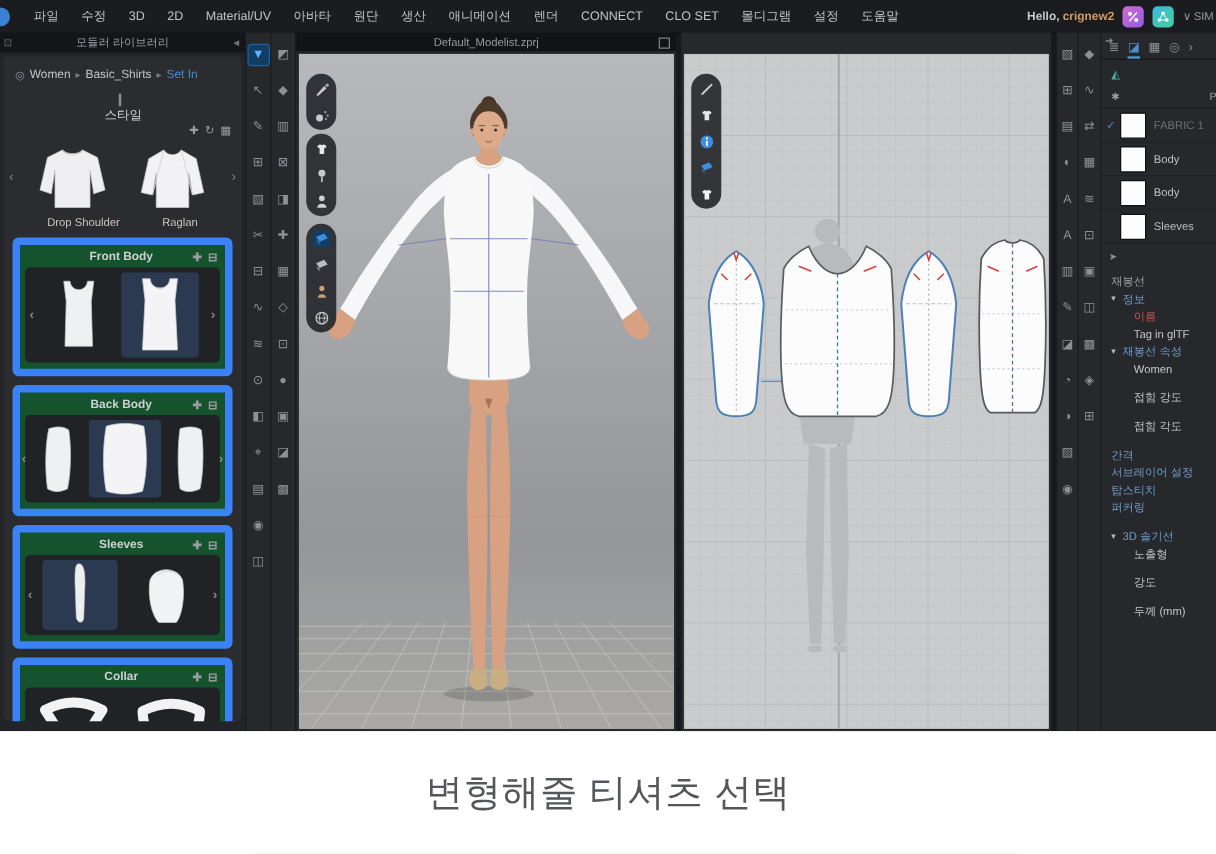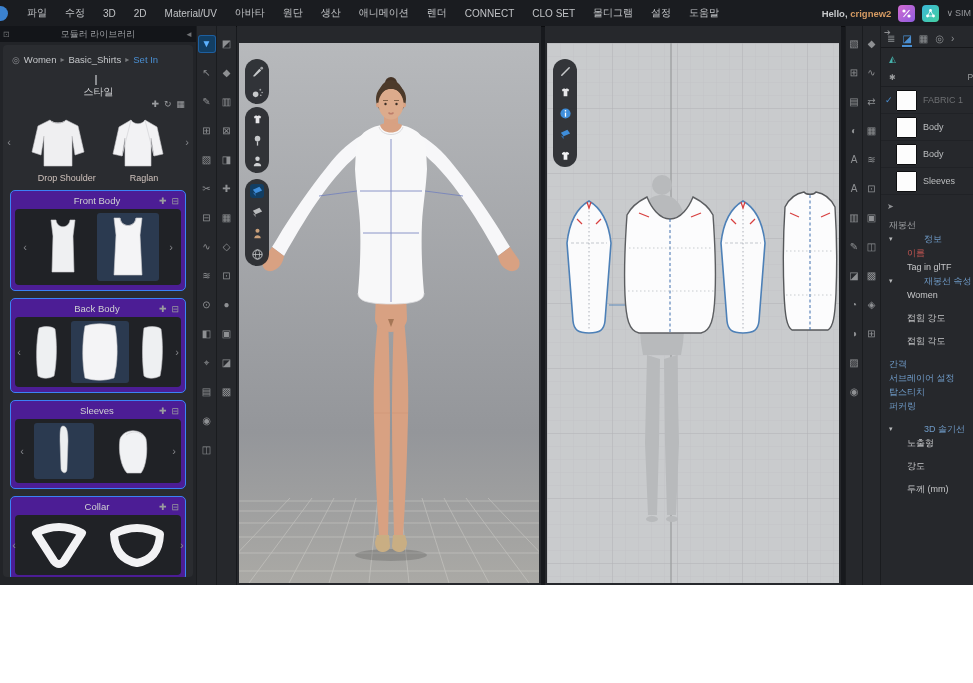--- a/index.html
+++ b/index.html
@@ -30,21 +30,21 @@
   .breadcrumb .sep{color:#797b7e;font-size:8px;}
   .breadcrumb .leaf{color:#4a8fd2;}
   .pin-glyph{color:#8a8c90;font-size:9px;}
   .section-head{display:flex;align-items:center;margin:10px 8px 0 9px;font-size:10px;color:#d5d6d8;flex-direction:column;}
   .section-head .bar{width:2px;height:10px;background:#8a8c90;margin-right:5px;}
   .section-head .tools{margin-left:auto;display:flex;gap:5px;color:#9a9c9f;font-size:9px;}
   .style-row{display:flex;align-items:center;justify-content:center;gap:10px;margin-top:4px;}
   .arrow-btn{color:#85878b;font-size:11px;width:8px;text-align:center;cursor:pointer;}
   .style-thumb{width:70px;height:58px;display:flex;align-items:center;justify-content:center;}
   .style-labels{display:flex;justify-content:center;gap:34px;font-size:9px;color:#cfc2bc;margin-top:2px;}
-  .group{margin:7px 7px 0 7px;background:#4c1d95;border:1px solid #3b82f6;border-radius:5px;padding:3px 4px 5px 4px;}
+  .group{margin:7px 7px 0 7px;background:#14532d;border:6px solid #3b82f6;border-radius:5px;padding:3px 4px 5px 4px;font-weight:bold;}
   .group-head{display:flex;align-items:center;font-size:9.5px;color:#cfd0d2;padding:1px 2px 3px 2px;}
   .group-head .g-label{flex:1;text-align:center;margin-left:18px;}
   .group-head .tools{display:flex;gap:5px;color:#9a9c9f;font-size:9px;}
   .thumb-strip{background:#202226;border-radius:4px;display:flex;align-items:center;justify-content:center;gap:8px;padding:4px 2px;}
   .thumb{background:transparent;border-radius:3px;display:flex;align-items:center;justify-content:center;}
   .thumb.selected{background:#2b3a50;}
 
   
   .toolcol{position:absolute;top:26px;height:559px;background:#26282c;display:flex;flex-direction:column;align-items:center;padding-top:10px;gap:0;border-left:1px solid #1a1c1f;box-sizing:border-box;}
   .toolcol .tool{width:16px;height:16px;line-height:16px;text-align:center;font-size:10px;color:#8e9093;margin-bottom:13px;cursor:pointer;border-radius:2px;}
@@ -84,21 +84,21 @@
   .fabric-row .swatch{width:19px;height:19px;background:#fdfdfd;border:1px solid #0e0f11;border-radius:1px;margin-right:6px;flex:0 0 auto;}
   .fabric-row .fname{font-size:9px;color:#bdbfc1;white-space:nowrap;overflow:hidden;}
   .fabric-row.dim .fname{color:#6d6f72;}
   .prop-arrow{font-size:8px;color:#8e9093;padding:12px 0 0 6px;}
   .prop-tree{padding:6px 0 0 0;}
   .tree-row{display:flex;align-items:center;height:12px;margin-bottom:2px;padding-left:8px;cursor:pointer;}
   .tree-row .tri{display:none;font-size:7px;color:#b8babc;width:9px;}
   .tree-row.arrow .tri{display:inline-block;}
   .tree-row .lab{font-size:9px;color:#c6c7c9;white-space:nowrap;}
   .tree-row.header .lab{color:#9fa1a4;}
-  .tree-row.cat .lab{color:#6f9bc8;margin-left:26px;}
+  .tree-row.cat .lab{color:#6f9bc8;}
   .tree-row.link .lab{color:#6f9bc8;}
   .tree-row.red .lab{color:#c25551;}
   .tree-row.item{padding-left:26px;}
   .tree-row.red{padding-left:26px;}
   .tree-row.gap{margin-top:11px;}
 
   
   .caption-area{position:absolute;left:0;top:585px;width:973px;height:98px;background:#ffffff;display:flex;align-items:center;justify-content:center;}
   .caption{font-size:30px;color:#54565a;font-weight:500;letter-spacing:0.5px;}
 </style>
@@ -330,20 +330,24 @@
         <span class="tool">▦</span>
         <span class="tool">◇</span>
         <span class="tool">⊡</span>
         <span class="tool">●</span>
         <span class="tool">▣</span>
         <span class="tool">◪</span>
         <span class="tool">▩</span>
       </div>
 
     <div class="win win3d">
+      <div class="win-title">
+        <span>Default_Modelist.zprj</span>
+        <span class="maximize-box"></span>
+      </div>
       <div class="canvas-wrap">
         <svg width="300" height="540" viewBox="0 0 300 540">
           <defs>
             <linearGradient id="bg3" x1="0" y1="0" x2="0" y2="1">
               <stop offset="0" stop-color="#b7b9bc"></stop>
                 <stop offset="0.72" stop-color="#94969a"></stop>
                 <stop offset="1" stop-color="#aaa9a5"></stop>
             </linearGradient>
           </defs>
           <rect width="300" height="540" fill="url(#bg3)"></rect>
@@ -716,13 +720,16 @@
         </div>
           <div class="tree-row item gap">
 
           <span class="lab">두께 (mm)</span>
         </div>
         </div>
     </div>
 
   </div>
 
+  <div class="caption-area">
+    <div class="caption">변형해줄 티셔츠 선택</div>
+  </div>
 </div>
 
 </body></html>

